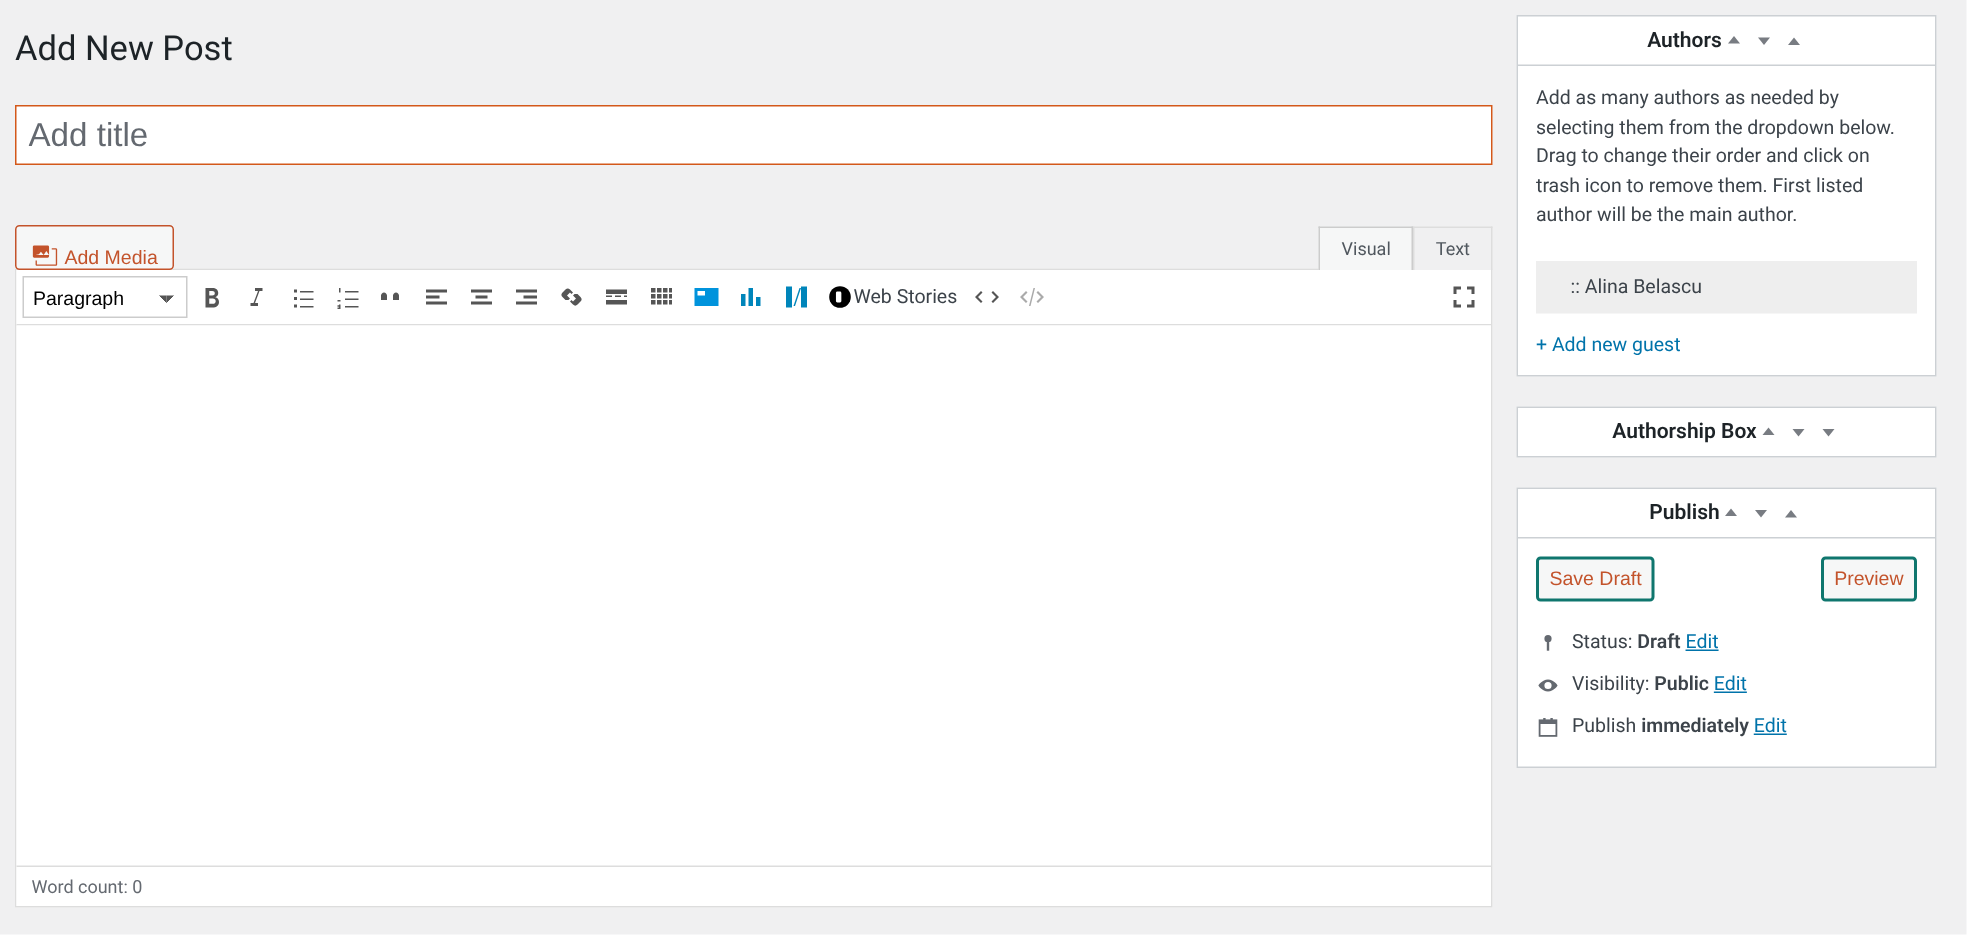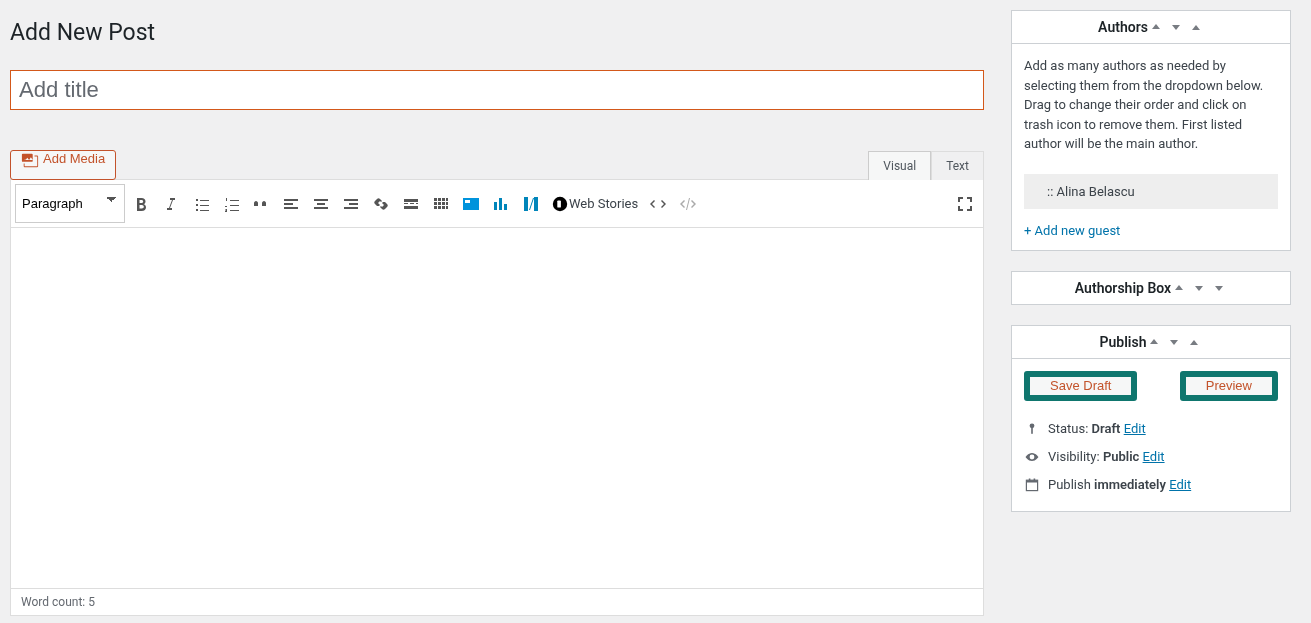--- a/index.html
+++ b/index.html
@@ -1,52 +1,52 @@
 <!DOCTYPE html>
 <html><head>
 <meta charset="utf-8">
 <style>
 *{box-sizing:border-box;margin:0;padding:0}
 body{font-family:-apple-system,BlinkMacSystemFont,"Segoe UI",Roboto,sans-serif;font-size:13px;color:#3c434a;background:#f0f0f1;width:1311px;height:623px;overflow:hidden}
-.wrap{display:flex;padding:10px 20px 0 10px;gap:27px}
+.wrap{display:flex;padding:10px 20px 0 10px;gap:16px}
 .main{flex:1;min-width:0}
 .sidebar{width:280px;flex-shrink:0}
 h1{font-size:23px;font-weight:400;color:#1d2327;margin:0 0 20px 0;padding:9px 0 4px 0}
 .title-input{width:100%;padding:2px 8px;font-size:1.7em;line-height:1.4;height:40px;border:1px solid #d3581a;background:#fff;outline:0}
 .title-input::placeholder{color:#646970}
 .media-row{margin-top:40px;display:flex;align-items:center;justify-content:space-between}
-.add-media-btn{display:inline-flex;align-items:flex-start;gap:4px;padding:0 10px;height:30px;border:1px solid #c3532b;border-radius:3px;background:#f6f7f7;color:#c3532b;font-size:13px;cursor:pointer}
+.add-media-btn{display:inline-flex;align-items:flex-end;gap:4px;padding:0 10px;height:30px;border:1px solid #c3532b;border-radius:3px;background:#f6f7f7;color:#c3532b;font-size:13px;cursor:pointer}
 .add-media-btn svg{width:18px;height:18px}
 .tabs{display:flex}
 .tab{padding:7px 14px;border:1px solid #ddd;border-bottom:none;background:#f0f0f1;color:#50575e;font-size:12px;cursor:pointer}
 .tab.active{background:#f6f7f7;border-color:#ccc}
 .editor-box{border:1px solid #ddd;background:#fff;margin-top:-1px}
 .toolbar{display:flex;align-items:center;border-bottom:1px solid #ddd;background:#fff;padding:4px;gap:2px}
-.format-select{height:39px;min-width:110px;border:1px solid #ccc;background:#fff;font-size:13px;padding:0 20px 0 6px;appearance:none;background-image:linear-gradient(45deg,transparent 50%,#555 50%),linear-gradient(135deg,#555 50%,transparent 50%);background-position:calc(100% - 13px) 12px,calc(100% - 8px) 12px;background-size:5px 5px;background-repeat:no-repeat}
+.format-select{height:28px;min-width:110px;border:1px solid #ccc;background:#fff;font-size:13px;padding:0 20px 0 6px;appearance:none;background-image:linear-gradient(45deg,transparent 50%,#555 50%),linear-gradient(135deg,#555 50%,transparent 50%);background-position:calc(100% - 13px) 12px,calc(100% - 8px) 12px;background-size:5px 5px;background-repeat:no-repeat}
 .tb-btn{width:28px;height:28px;display:inline-flex;align-items:center;justify-content:center;cursor:pointer;color:#555;border-radius:2px}
 .tb-btn svg{width:20px;height:20px}
 .tb-btn.blue{color:#0093dc}
 .tb-btn.blue2{color:#0085ba}
 .tb-text{font-size:13px;padding:0 4px;display:inline-flex;align-items:center;height:28px;cursor:pointer}
 .tb-grey{color:#aaa}
 .editor-area{height:360px;background:#fff}
 .status-bar{border-top:1px solid #ddd;padding:6px 10px;font-size:12px;color:#646970;background:#fff}
 .panel{border:1px solid #ccd0d4;background:#fff;margin-bottom:20px}
 .panel-header{display:flex;align-items:center;justify-content:center;padding:8px 12px;border-bottom:1px solid #ccd0d4}
 .panel-header.no-border{border-bottom:none}
 .panel-title{font-size:14px;font-weight:600;color:#1d2327}
 .panel-ctrls{display:flex;gap:4px}
 .panel-ctrls span{width:16px;height:16px;display:inline-flex;align-items:center;justify-content:center;color:#787c82;cursor:pointer}
 .panel-body{padding:12px}
 .help-text{font-size:13px;color:#3c434a;line-height:1.5;margin-bottom:14px}
 .author-select{width:100%;height:30px;border:1px solid #8c8f94;padding:0 8px;font-size:13px;color:#646970;background:#fff;appearance:none;background-image:linear-gradient(45deg,transparent 50%,#555 50%),linear-gradient(135deg,#555 50%,transparent 50%);background-position:calc(100% - 15px) 13px,calc(100% - 10px) 13px;background-size:5px 5px;background-repeat:no-repeat}
 .author-chip{margin-top:20px;padding:10px 23px;background:#eee;font-size:13px;color:#3c434a}
 .add-guest{display:inline-block;margin-top:14px;color:#0073aa;font-size:13px;text-decoration:none}
 .publish-actions{display:flex;justify-content:space-between;margin-bottom:14px}
-.btn{padding:0 20px;height:30px;border:6px solid #0f766e;border-radius:3px;background:#f6f7f7;color:#c3532b;font-size:13px;cursor:pointer}
+.btn{padding:0 7px;height:30px;border:2px solid #0f766e;border-radius:3px;background:#f6f7f7;color:#c3532b;font-size:13px;cursor:pointer}
 .pub-row{display:flex;align-items:center;gap:8px;padding:6px 0;font-size:13px;color:#3c434a}
 .pub-row svg{width:16px;height:16px;color:#646970;flex-shrink:0}
 .pub-row a{color:#0073aa;text-decoration:underline}
 .pub-row b{font-weight:600}
 .spacer{flex:1}
 </style>
 </head>
 <body>
 
 <div class="wrap">
@@ -160,21 +160,21 @@
             </svg>
           </span>
         <span class="spacer"></span>
         <span class="tb-btn">
             <svg viewBox="0 0 20 20">
               <path fill="currentColor" d="M3 3h5v2H5v3H3V3zm9 0h5v5h-2V5h-3V3zM3 12h2v3h3v2H3v-5zm12 0h2v5h-5v-2h3v-3z"></path>
             </svg>
           </span>
       </div>
       <div class="editor-area"></div>
-      <div class="status-bar">Word count: 5</div>
+      <div class="status-bar">Word count: 0</div>
     </div>
   </div>
 
   <div class="sidebar">
     <div class="panel">
       <div class="panel-header">
         <span class="panel-title">Authors</span>
         <div class="panel-ctrls">
           <span>
               <svg viewBox="0 0 12 12" width="12" height="12">

